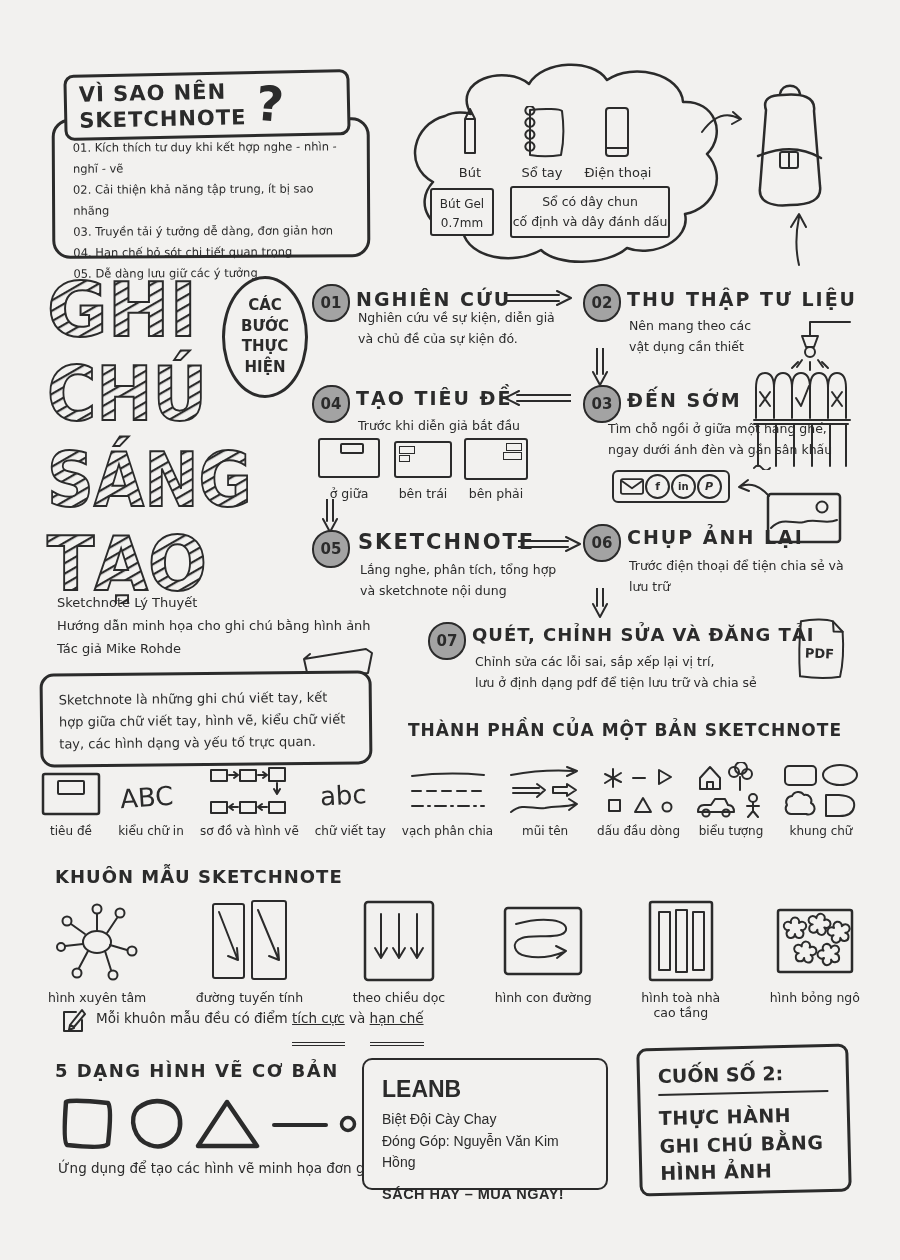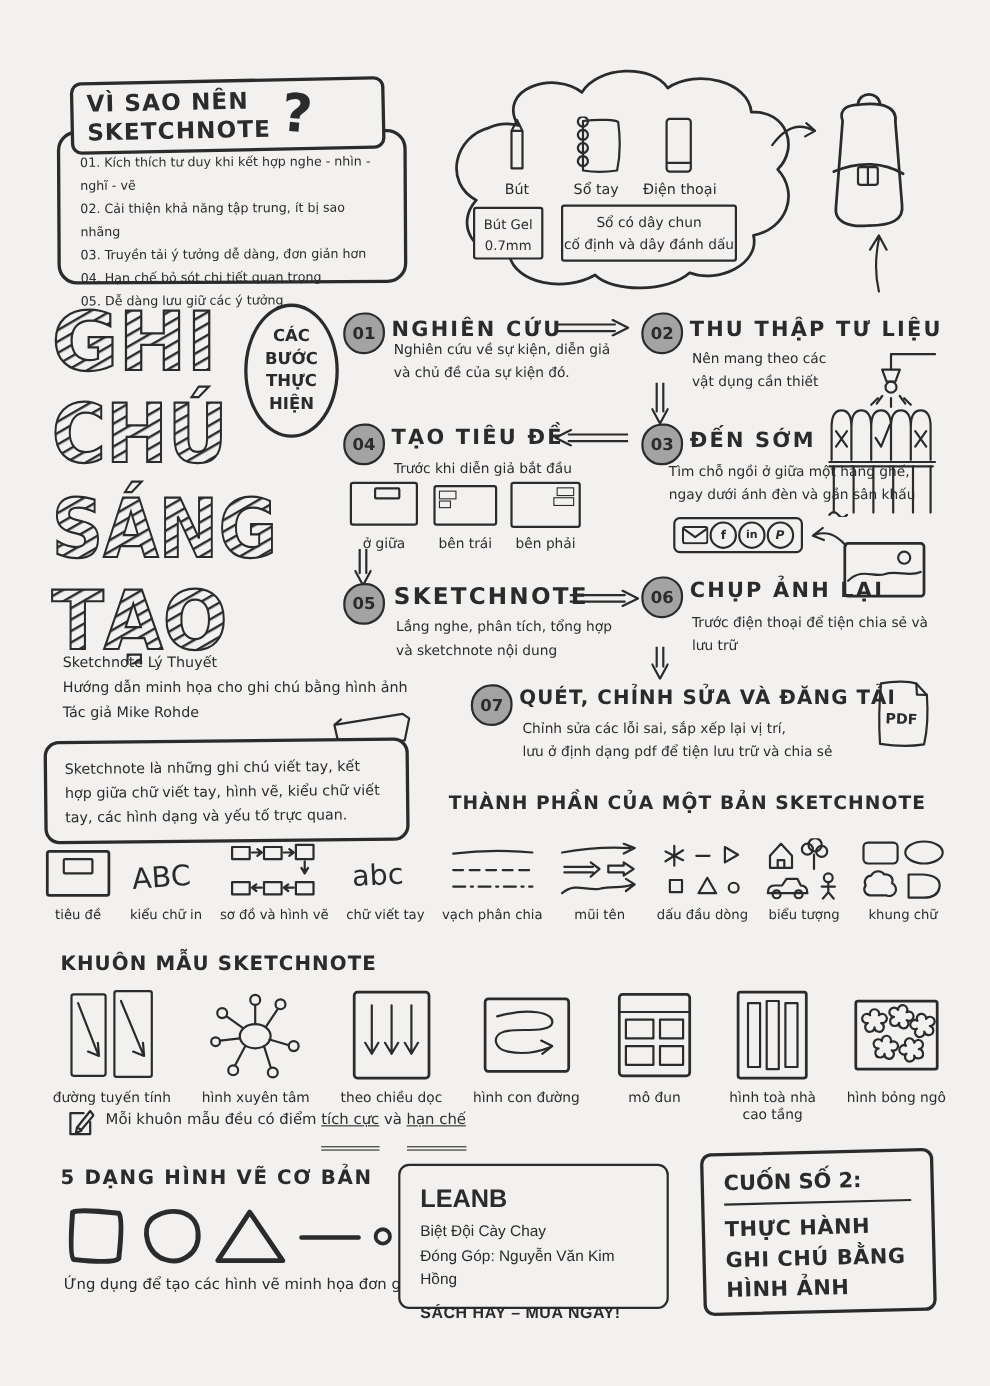--- a/index.html
+++ b/index.html
@@ -297,66 +297,55 @@
         <path class="ink2" d="M44 33 h13 q17 1 15 12 q-2 10 -17 9 h-11 z"></path>
       </svg>
       <div class="complbl">khung chữ</div>
     </div>
   </div>
 
   <div class="abs" style="left:55px;top:866px;font-weight:bold;font-size:18px;letter-spacing:1px;">KHUÔN MẪU SKETCHNOTE</div>
 
   <div class="abs" style="left:48px;top:898px;width:812px;display:flex;justify-content:space-between;align-items:flex-start;">
     <div class="compcol">
-      <svg width="80" height="86" viewBox="0 0 80 86">
-        <rect class="ink2" x="3" y="6" width="31" height="74" rx="2"></rect>
-        <path class="ink2" d="M9 14 L27 60 M27 50 L28 62 L18 58"></path>
-        <rect class="ink2" x="42" y="3" width="34" height="78" rx="2"></rect>
-        <path class="ink2" d="M48 12 L68 60 M68 50 L69 62 L59 58"></path>
-      </svg>
-      <div class="complbl" style="font-size:12.5px;">đường tuyến tính</div>
-    </div>
-    <div class="compcol">
       <svg width="84" height="86" viewBox="0 0 84 86">
         <ellipse class="ink2" cx="42" cy="44" rx="14" ry="11"></ellipse>
         <path class="ink2" d="M42 33 V16 M30 36 L16 26 M28 46 L10 48 M33 53 L24 70 M50 53 L56 72 M55 47 L72 52 M52 35 L62 20"></path>
         <circle class="ink2" cx="42" cy="11" r="4.5"></circle>
           <circle class="ink2" cx="12" cy="23" r="4.5"></circle>
           <circle class="ink2" cx="6" cy="49" r="4"></circle>
         <circle class="ink2" cx="22" cy="75" r="4.5"></circle>
           <circle class="ink2" cx="58" cy="77" r="4.5"></circle>
           <circle class="ink2" cx="77" cy="53" r="4.5"></circle>
           <circle class="ink2" cx="65" cy="15" r="4.5"></circle>
       </svg>
       <div class="complbl" style="font-size:12.5px;">hình xuyên tâm</div>
     </div>
     <div class="compcol">
       <svg width="80" height="86" viewBox="0 0 80 86">
+        <rect class="ink2" x="3" y="6" width="31" height="74" rx="2"></rect>
+        <path class="ink2" d="M9 14 L27 60 M27 50 L28 62 L18 58"></path>
+        <rect class="ink2" x="42" y="3" width="34" height="78" rx="2"></rect>
+        <path class="ink2" d="M48 12 L68 60 M68 50 L69 62 L59 58"></path>
+      </svg>
+      <div class="complbl" style="font-size:12.5px;">đường tuyến tính</div>
+    </div>
+    <div class="compcol">
+      <svg width="80" height="86" viewBox="0 0 80 86">
         <rect class="ink" x="6" y="4" width="68" height="78" rx="3"></rect>
         <path class="ink2" d="M22 16 V58 M16 50 L22 60 L28 50 M40 16 V58 M34 50 L40 60 L46 50 M58 16 V58 M52 50 L58 60 L64 50"></path>
       </svg>
       <div class="complbl" style="font-size:12.5px;">theo chiều dọc</div>
     </div>
     <div class="compcol">
       <svg width="82" height="86" viewBox="0 0 82 86">
         <rect class="ink" x="3" y="10" width="76" height="66" rx="3"></rect>
         <path class="ink2" d="M14 26 C 42 18,66 22,64 32 C 62 42,30 36,20 40 C 8 44,12 56,24 58 C 38 61,52 58,62 54 M54 48 L64 53 L55 60"></path>
       </svg>
       <div class="complbl" style="font-size:12.5px;">hình con đường</div>
-    </div>
-    <div class="compcol">
-      <svg width="80" height="86" viewBox="0 0 80 86">
-        <rect class="ink" x="8" y="6" width="64" height="74" rx="3"></rect>
-        <path class="ink2" d="M8 22 H72"></path>
-        <rect class="ink2" x="14" y="29" width="25" height="17"></rect>
-          <rect class="ink2" x="45" y="29" width="21" height="17"></rect>
-        <rect class="ink2" x="14" y="53" width="25" height="17"></rect>
-          <rect class="ink2" x="45" y="53" width="21" height="17"></rect>
-      </svg>
-      <div class="complbl" style="font-size:12.5px;">mô đun</div>
     </div>
     <div class="compcol">
       <svg width="78" height="86" viewBox="0 0 78 86">
         <rect class="ink" x="8" y="4" width="62" height="78" rx="2"></rect>
         <rect class="ink2" x="17" y="14" width="11" height="58"></rect>
           <rect class="ink2" x="34" y="12" width="11" height="62"></rect>
           <rect class="ink2" x="51" y="14" width="11" height="58"></rect>
       </svg>
       <div class="complbl pre" style="font-size:12.5px;">hình toà nhà
 cao tầng</div>

